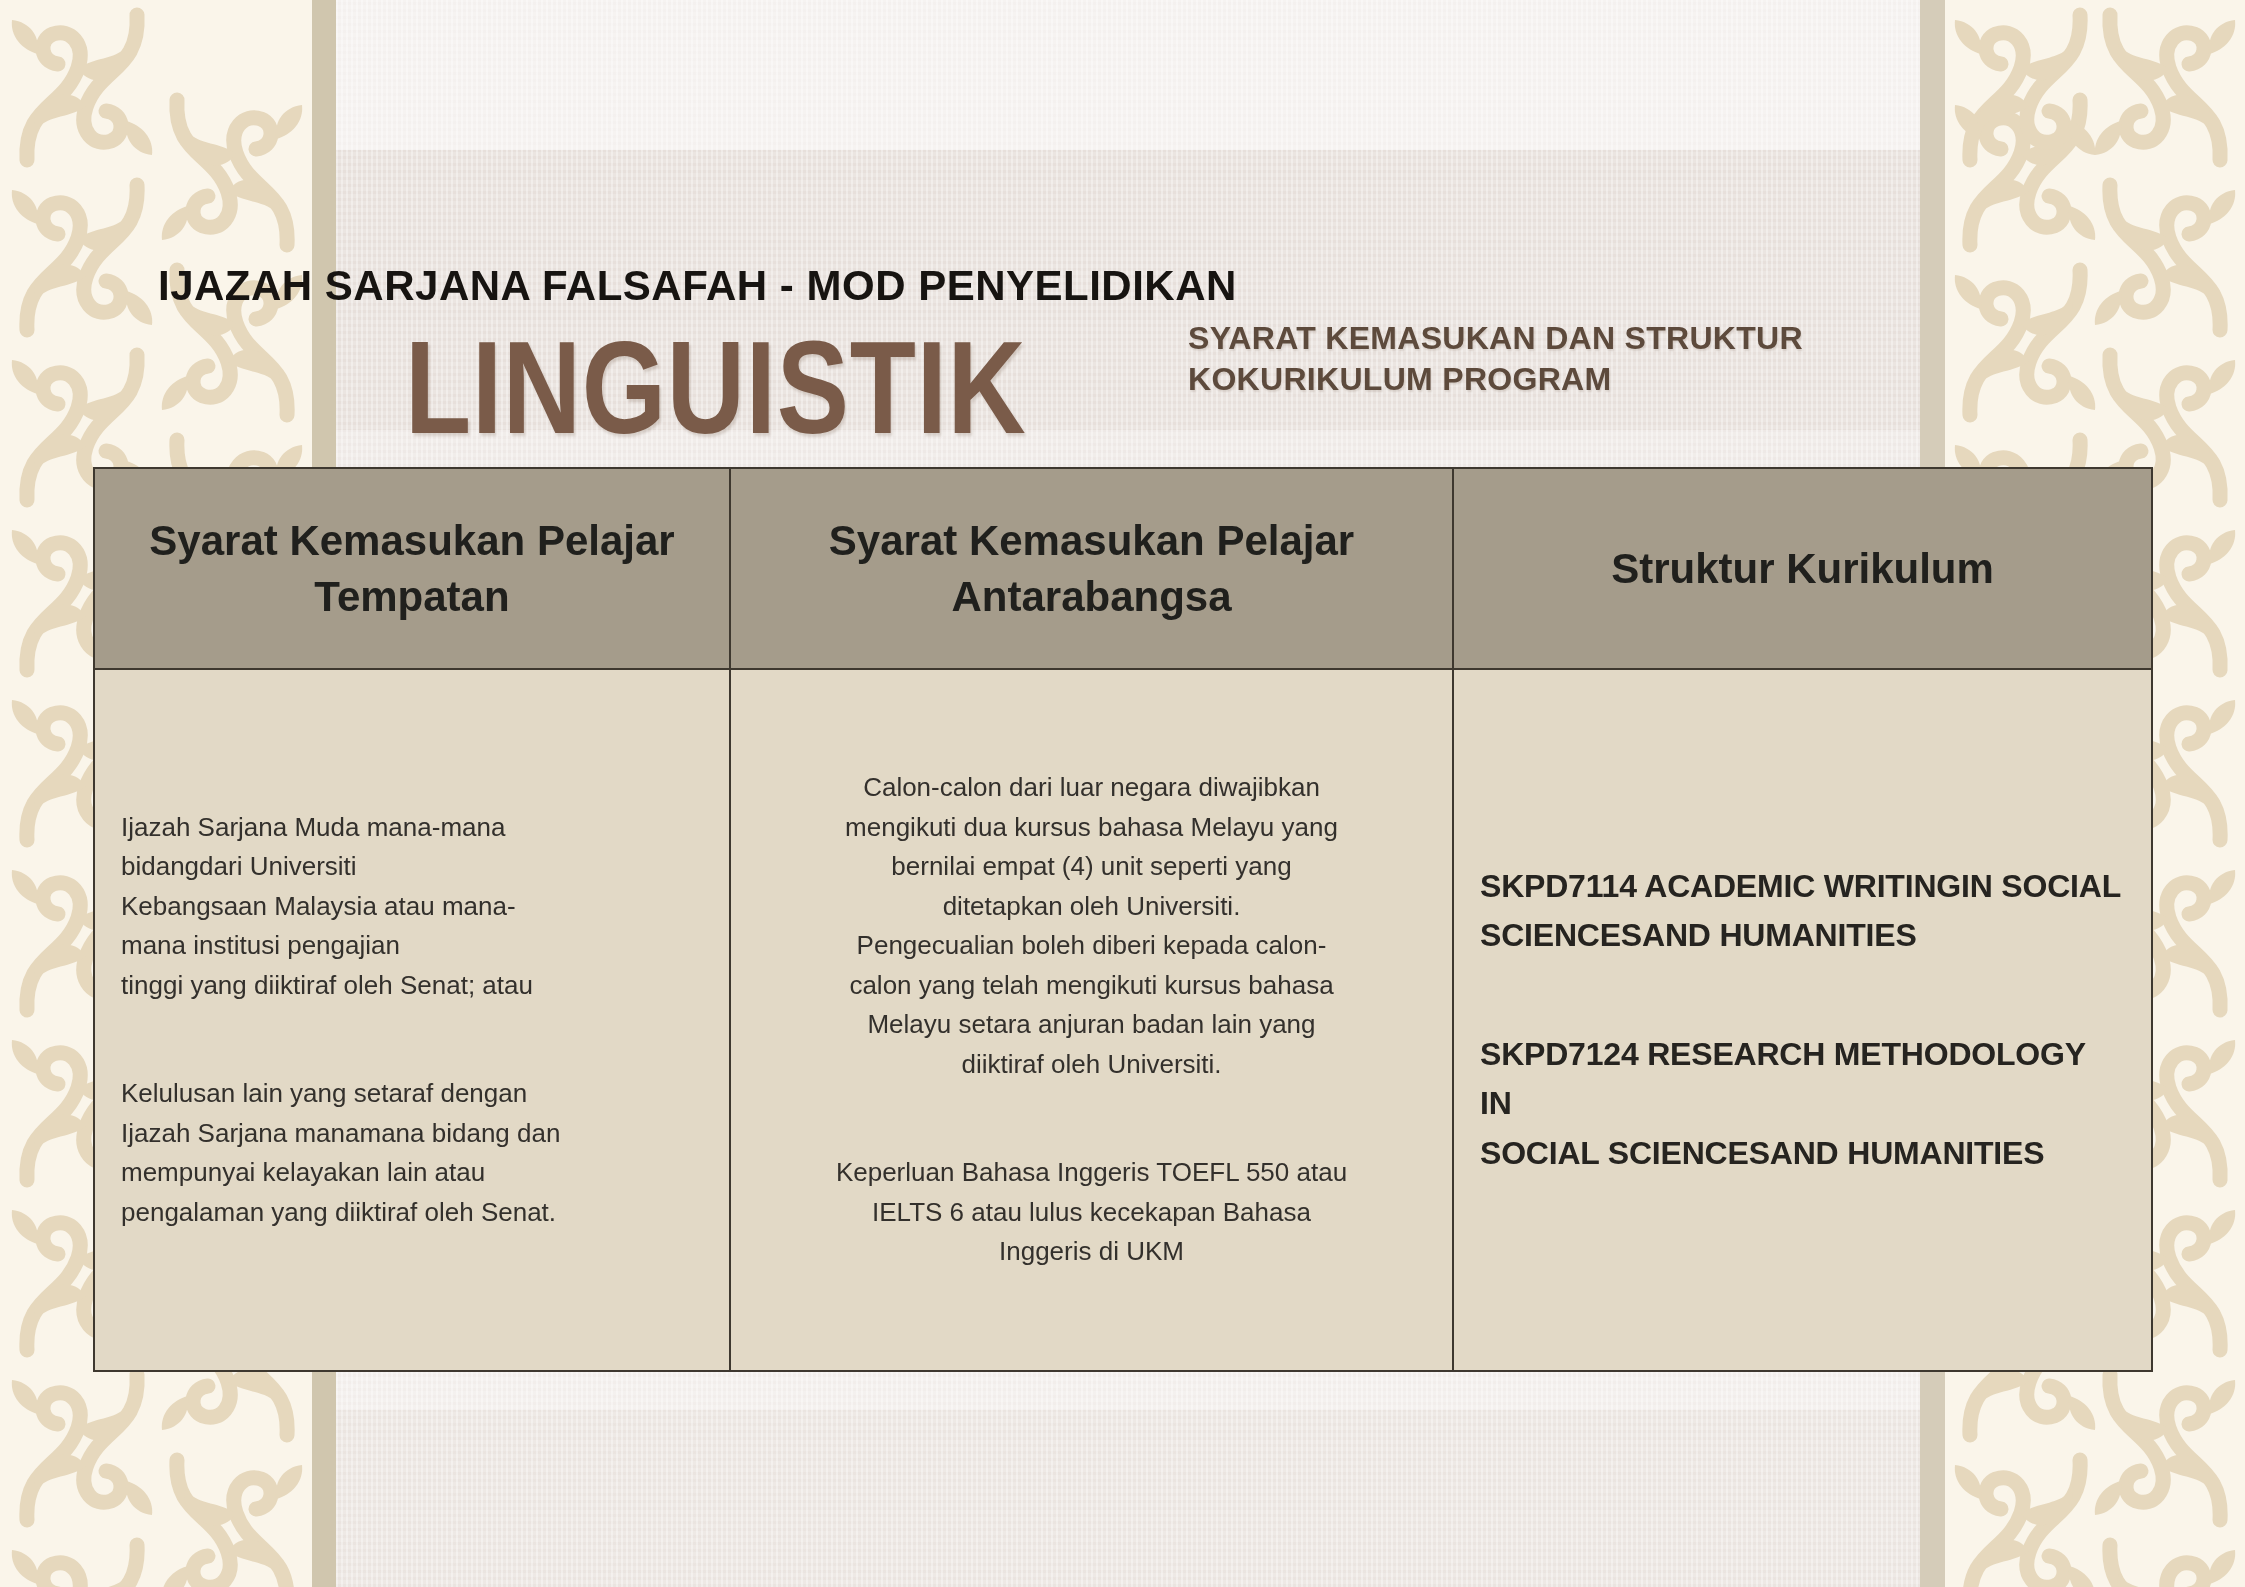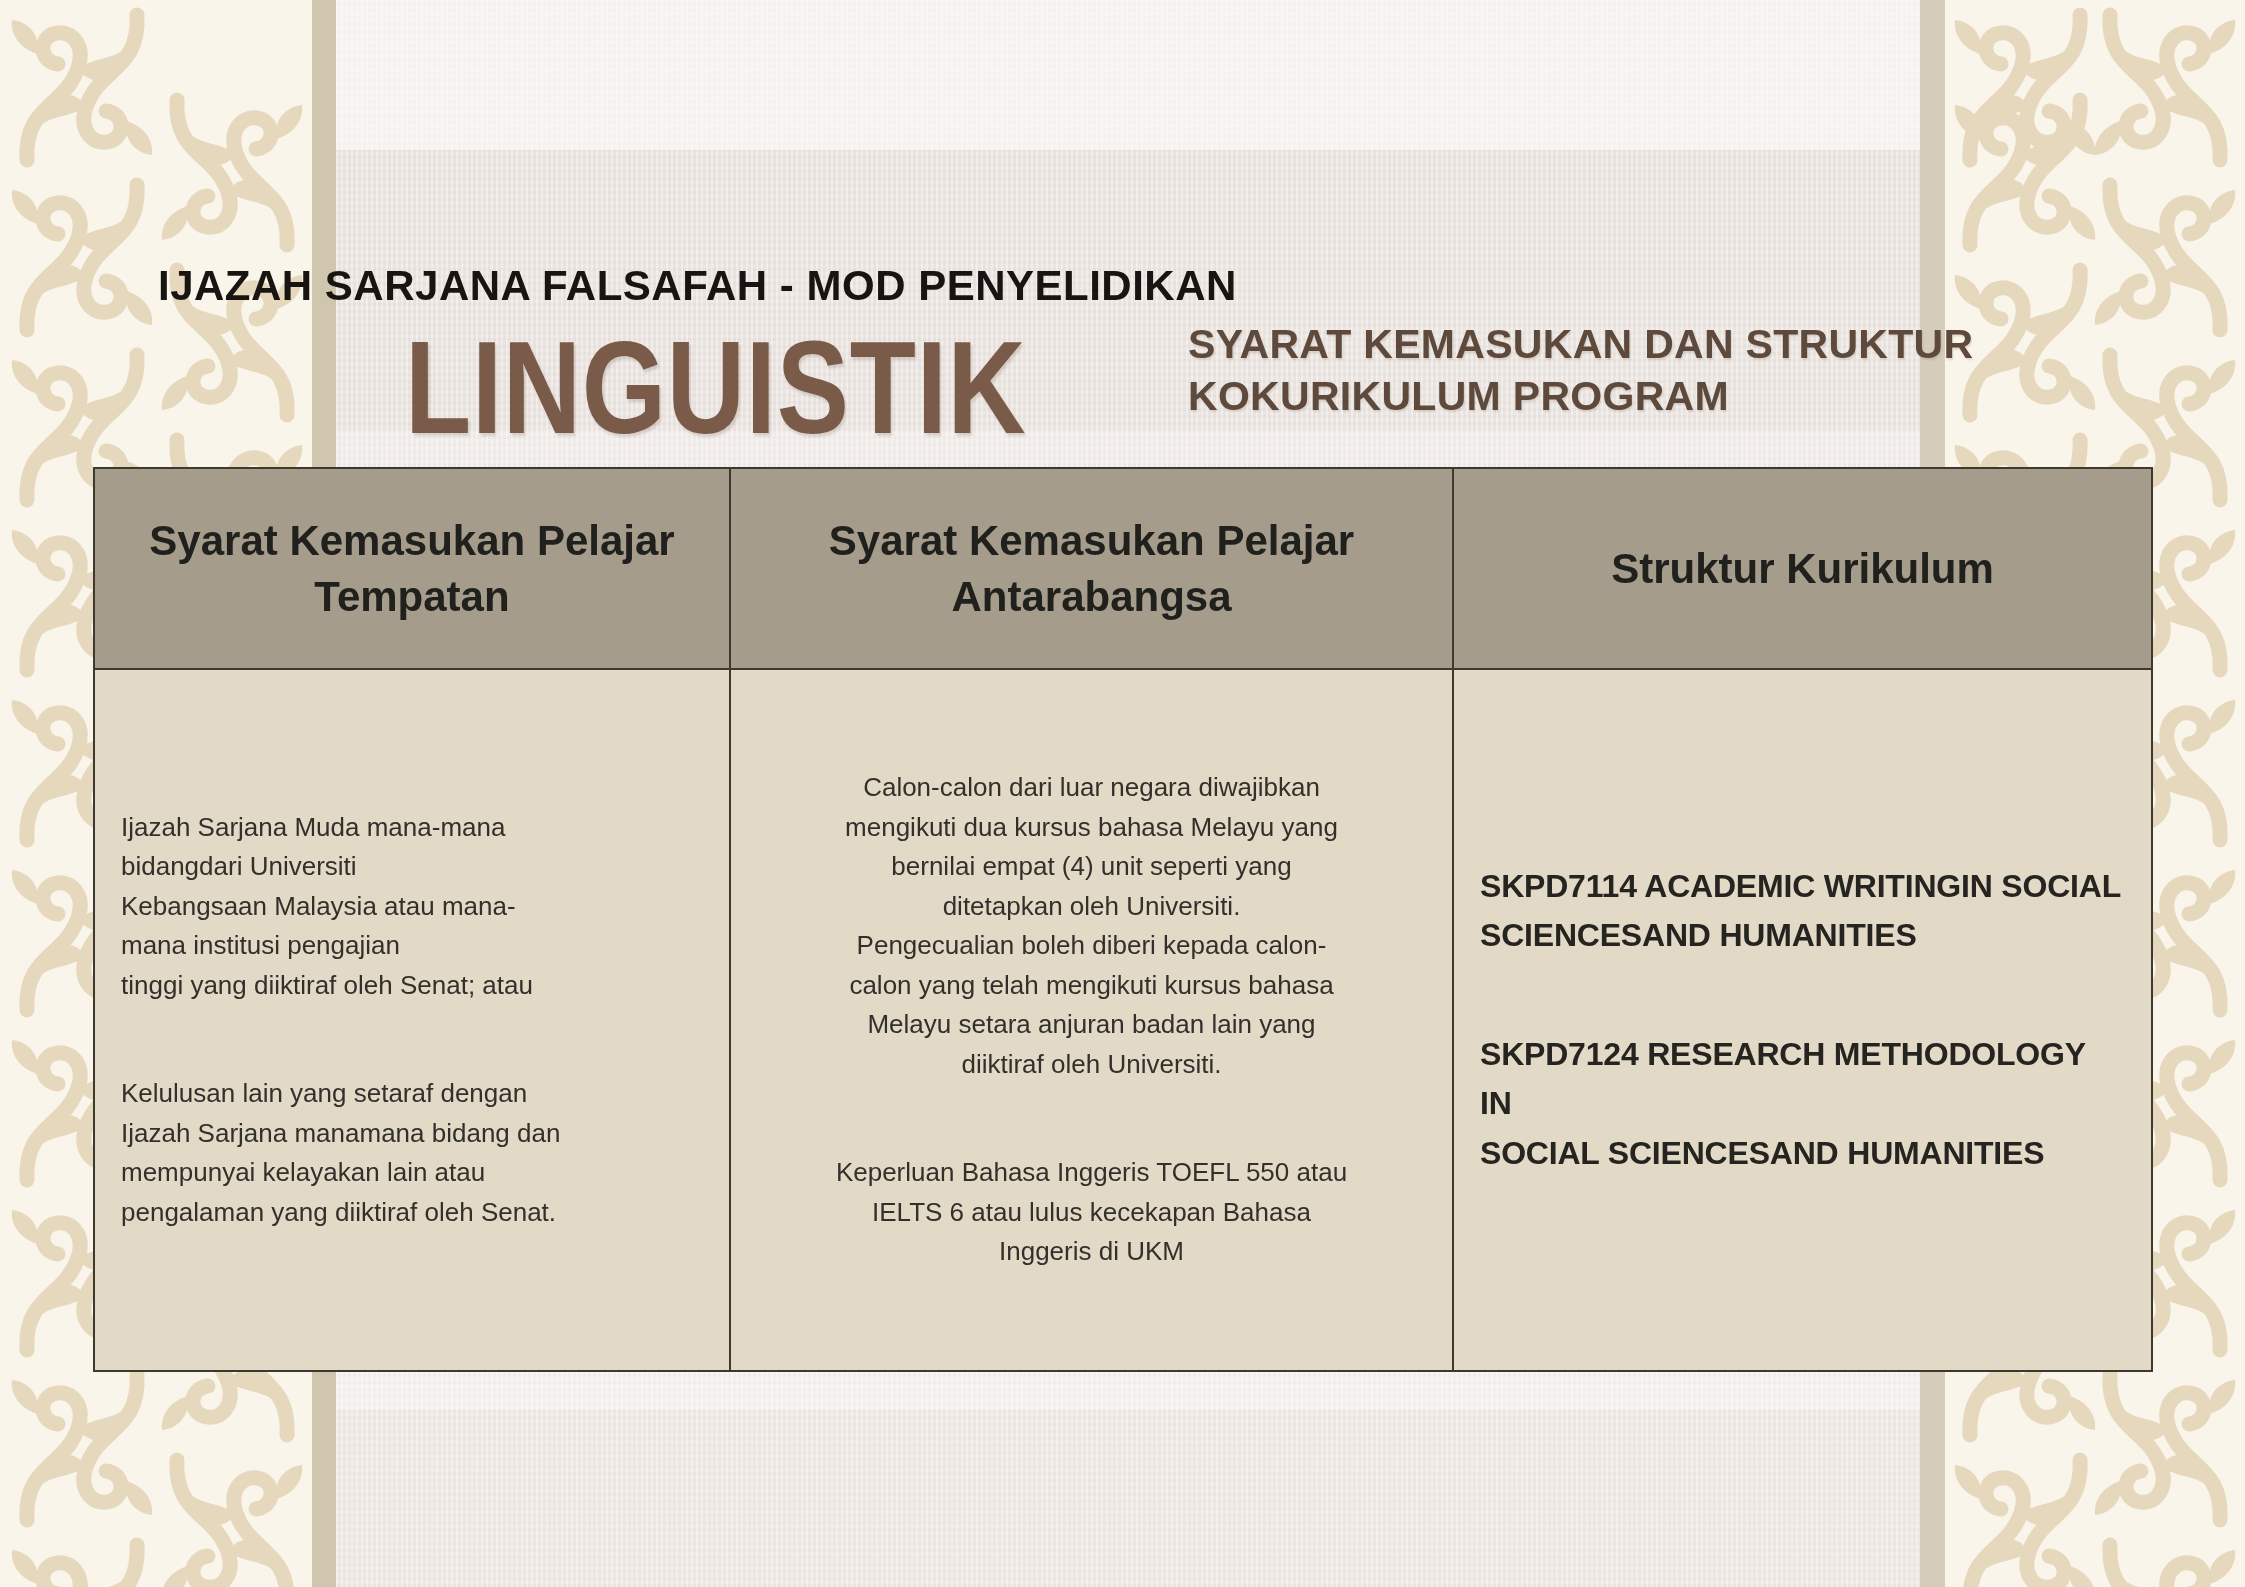--- a/index.html
+++ b/index.html
@@ -31,21 +31,21 @@
     white-space:nowrap;
   }
   .title{
     position:absolute;left:405px;top:312px;
     font-size:132px;font-weight:800;color:#7a5b49;letter-spacing:1px;
     transform:scaleX(0.82);transform-origin:left top;white-space:nowrap;
     text-shadow:2px 3px 3px rgba(90,60,40,0.18);
   }
   .subtitle{
     position:absolute;left:1188px;top:318px;
-    font-size:41px;font-weight:700;color:#5d4a3c;line-height:1.27;
+    font-size:32px;font-weight:700;color:#5d4a3c;line-height:1.27;
     white-space:pre-line;letter-spacing:0.3px;
     text-shadow:1px 2px 2px rgba(90,60,40,0.15);
   }
   
   .tbl{
     position:absolute;left:93px;top:467px;width:2060px;height:905px;
     display:grid;grid-template-columns:636px 723px auto;grid-template-rows:201px auto;
     border:2px solid #3e382f;box-sizing:border-box;background:#e2d9c6;
   }
   .cell{box-sizing:border-box;border-right:2px solid #3e382f;}

